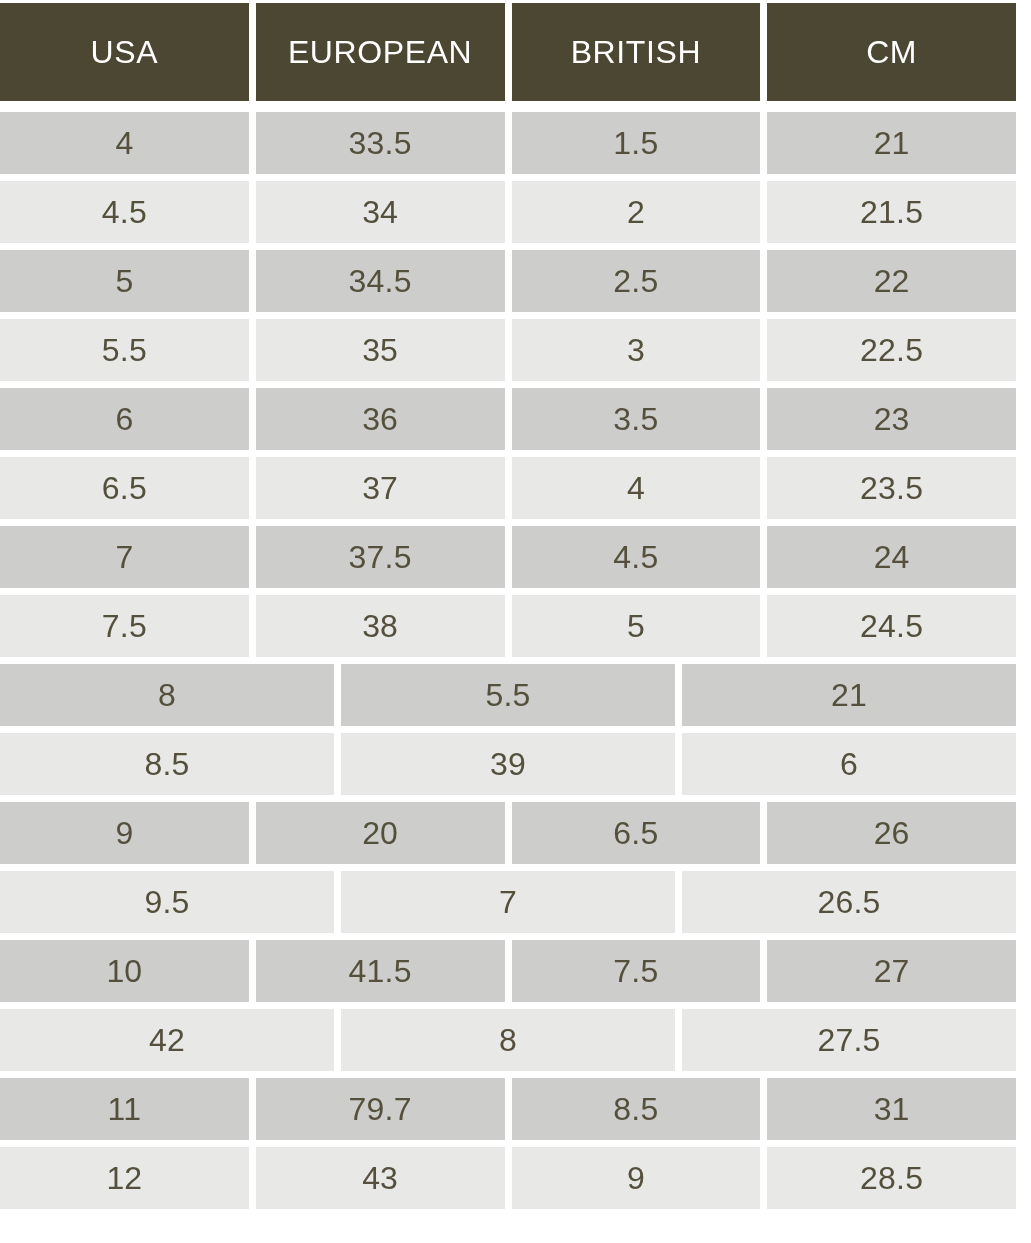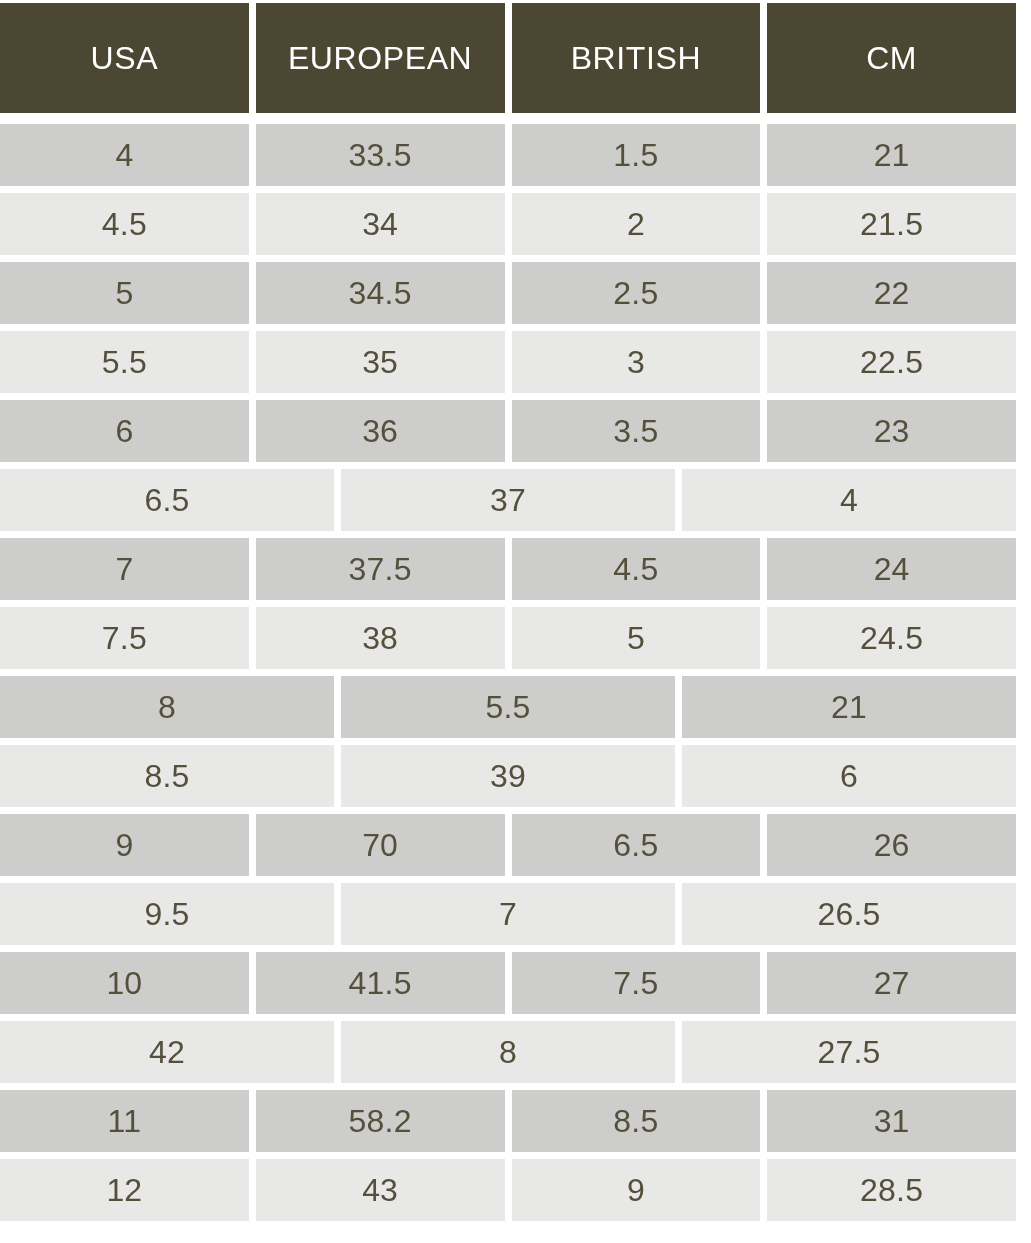--- a/index.html
+++ b/index.html
@@ -37,21 +37,21 @@
     justify-content: center;
     text-align: center;
     height: 62px;
     font-size: 32px;
     line-height: 1;
     color: #55503c;
     letter-spacing: 0.2px;
     white-space: nowrap;
   }
   .header-row .cell {
-    height: 110px;
+    height: 98px;
     background: #4c4733;
     color: #ffffff;
     font-size: 32px;
     letter-spacing: 0.6px;
   }
   .row.stripe-dark .cell {
     background: #cdcdcb;
   }
   .row.stripe-light .cell {
     background: #e8e8e6;
@@ -95,20 +95,21 @@
       <div class="row stripe-dark">
         <div class="cell">6</div>
         <div class="cell">36</div>
         <div class="cell">3.5</div>
         <div class="cell">23</div>
       </div>
       <div class="row stripe-light">
         <div class="cell">6.5</div>
         <div class="cell">37</div>
         <div class="cell">4</div>
+        <div class="cell">23.5</div>
       </div>
       <div class="row stripe-dark">
         <div class="cell">7</div>
         <div class="cell">37.5</div>
         <div class="cell">4.5</div>
         <div class="cell">24</div>
       </div>
       <div class="row stripe-light">
         <div class="cell">7.5</div>
         <div class="cell">38</div>
@@ -120,21 +121,21 @@
         <div class="cell">5.5</div>
         <div class="cell">21</div>
       </div>
       <div class="row stripe-light">
         <div class="cell">8.5</div>
         <div class="cell">39</div>
         <div class="cell">6</div>
       </div>
       <div class="row stripe-dark">
         <div class="cell">9</div>
-        <div class="cell">70</div>
+        <div class="cell">20</div>
         <div class="cell">6.5</div>
         <div class="cell">26</div>
       </div>
       <div class="row stripe-light">
         <div class="cell">9.5</div>
         <div class="cell">7</div>
         <div class="cell">26.5</div>
       </div>
       <div class="row stripe-dark">
         <div class="cell">10</div>
@@ -142,21 +143,21 @@
         <div class="cell">7.5</div>
         <div class="cell">27</div>
       </div>
       <div class="row stripe-light">
         <div class="cell">42</div>
         <div class="cell">8</div>
         <div class="cell">27.5</div>
       </div>
       <div class="row stripe-dark">
         <div class="cell">11</div>
-        <div class="cell">58.2</div>
+        <div class="cell">79.7</div>
         <div class="cell">8.5</div>
         <div class="cell">31</div>
       </div>
       <div class="row stripe-light">
         <div class="cell">12</div>
         <div class="cell">43</div>
         <div class="cell">9</div>
         <div class="cell">28.5</div>
       </div>
     </div>

